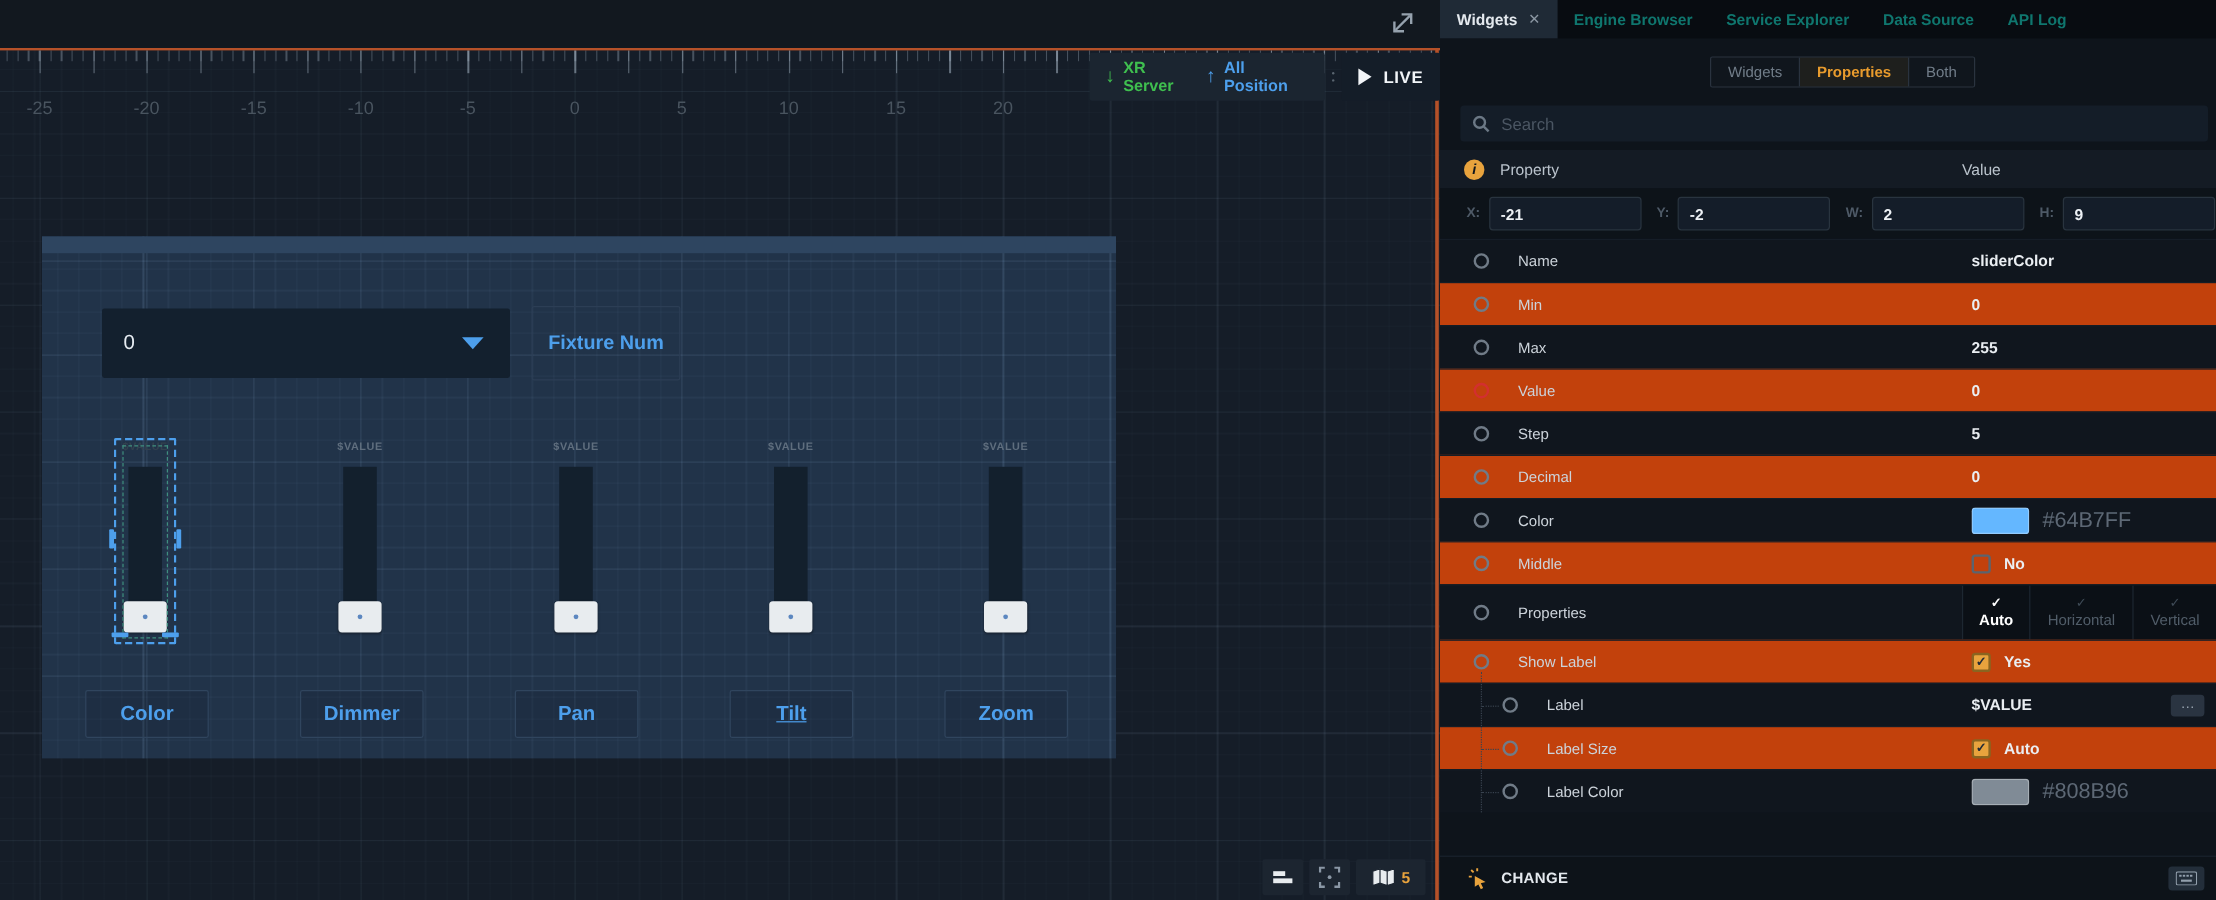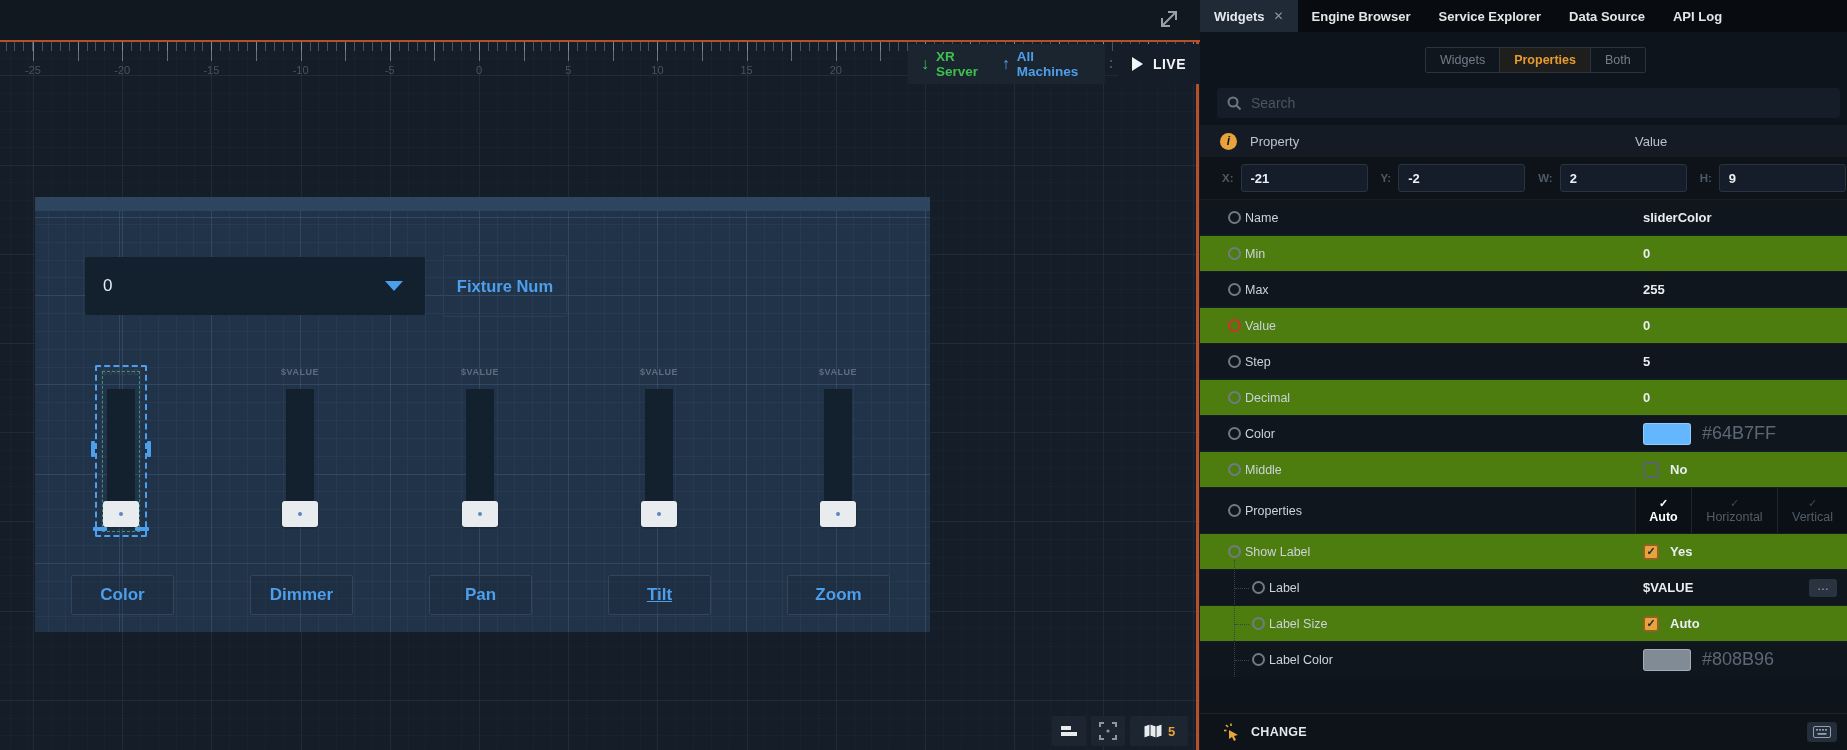--- a/index.html
+++ b/index.html
@@ -20,21 +20,21 @@
   .border-right { position:absolute; top:40px; left:1196px; width:3px; height:710px; background:#b55129; z-index:6;}
   .expand-ic { position:absolute; top:5px; left:1155px; width:28px; height:28px; z-index:7; }
 
   .ruler { position:absolute; top:42px; left:0; width:1196px; height:46px; }
   .ticks-major { position:absolute; top:0; left:0; right:0; height:19px;
     background-image:repeating-linear-gradient(90deg, rgba(165,180,195,0.55) 0 1px, transparent 1px 44.6px);
     background-position:33px 0; }
   .ticks-minor { position:absolute; top:0; left:0; right:0; height:9px;
     background-image:repeating-linear-gradient(90deg, rgba(165,180,195,0.35) 0 1px, transparent 1px 8.92px);
     background-position:33px 0; }
-  .rlabel { position:absolute; top:22px; transform:translateX(-50%); color:#49545f; font-size:11px; }
+  .rlabel { position:absolute; top:40px; transform:translateX(-50%); color:#49545f; font-size:15px; }
 
   .statusbar { position:absolute; top:44px; left:908px; height:40px; display:flex; align-items:center; z-index:7; }
   .srv-box { height:40px; display:flex; align-items:center; gap:7px; padding:0 13px; background:#1b2530; border-radius:2px; }
   .arrow-dn { color:#3FBF4F; font-weight:bold; font-size:16px; }
   .arrow-up { color:#4D9FEC; font-weight:bold; font-size:16px; }
   .srv-label { color:#3FBF4F; font-weight:bold; font-size:13.5px; }
   .mach-label { color:#4D9FEC; font-weight:bold; font-size:13.5px; }
   .dots-div { width:14px; height:40px; display:flex; flex-direction:column; align-items:center; justify-content:center; gap:4px; }
   .dots-div i { width:2px; height:2px; background:#5a6570; border-radius:50%; }
   .live-btn { height:40px; display:flex; align-items:center; gap:10px; padding:0 14px; background:#141d28; border-radius:2px; cursor:pointer; }
@@ -73,21 +73,21 @@
     color:#4D9FEC; font-weight:bold; font-size:17px; cursor:pointer; }
 
   .tools { position:absolute; top:716px; left:1052px; display:flex; gap:5px; z-index:7; }
   .tool-box { height:30px; background:#1c2530; border-radius:2px; display:flex; align-items:center; justify-content:center; cursor:pointer; }
   .tool-1 { width:34px; } .tool-2 { width:34px; } .tool-3 { width:58px; gap:5px; }
   .map-count { color:#E8A33D; font-weight:bold; font-size:13px; }
 
   
   #panel { position:absolute; left:1200px; top:0; width:647px; height:750px; background:#0e141b; }
   .tabbar { position:absolute; top:0; left:0; right:0; height:32px; background:#080c11; display:flex; }
-  .tab { height:32px; display:flex; align-items:center; padding:0 14px; font-size:13px; font-weight:bold; color:#e5e5e5; cursor:pointer; }
+  .tab { height:32px; display:flex; align-items:center; padding:0 14px; font-size:13px; font-weight:bold; color:#0f766e; cursor:pointer; }
   .tab.active { background:#1f2a36; color:#e4e9ee; }
   .tab-close { margin-left:9px; color:#8b97a3; font-size:12px; font-weight:normal; cursor:pointer; }
 
   .viewtabs { position:absolute; top:47px; left:225px; height:26px; display:flex; border:1px solid #2a333f; border-radius:2px; background:#10161d; }
   .vtab { padding:0 14px; line-height:24px; font-size:12.5px; color:#717d89; border-right:1px solid #2a333f; cursor:pointer; }
   .vtab:last-child { border-right:none; }
   .vtab.active { color:#E89B2D; font-weight:bold; background:rgba(232,155,45,0.07); }
 
   .searchbar { position:absolute; top:88px; left:17px; width:623px; height:30px; background:#141d28; border-radius:3px;
     display:flex; align-items:center; padding:0 10px; gap:9px; }
@@ -100,27 +100,27 @@
   .phead-prop { margin-left:13px; color:#bac3cc; font-size:13px; }
   .phead-val { position:absolute; left:435px; color:#bac3cc; font-size:13px; }
 
   .georow { position:absolute; top:157px; left:0; right:0; height:42px; background:#0d1319; display:flex; align-items:center; padding-left:22px; }
   .geo-field { display:flex; align-items:center; margin-right:13px; }
   .geo-label { color:#4e5a67; font-size:11.5px; font-weight:bold; margin-right:7px; }
   .geo-input { width:127px; height:28px; background:#141d29; border:1px solid #29343f; border-radius:3px;
     color:#edf1f5; font-weight:bold; font-size:13px; padding-left:9px; font-family:"Liberation Sans",sans-serif; }
 
   .rows { position:absolute; top:199px; left:0; right:0; }
-  .prow { position:relative; height:36px; display:flex; align-items:center; border-top:1px solid #151d27; background:#4d7c0f; cursor:default; }
+  .prow { position:relative; height:36px; display:flex; align-items:center; border-top:1px solid #151d27; background:#c2410c; cursor:default; }
   .prow.alt { background:#10161e; }
   .prow.h46 { height:46px; }
   .circ { width:13px; height:13px; border:2px solid #707b87; border-radius:50%; margin-left:28px; flex:none; cursor:pointer; }
   .circ.red { border-color:#D32F2F; }
   .prow.sub .circ { margin-left:52px; }
-  .plabel { margin-left:4px; color:#ccd3da; font-size:12.5px; white-space:nowrap; }
+  .plabel { margin-left:24px; color:#ccd3da; font-size:12.5px; white-space:nowrap; }
   .pvalue { position:absolute; left:443px; top:0; bottom:0; display:flex; align-items:center; gap:11px; }
   .pval-text { color:#eaeef2; font-weight:bold; font-size:13px; white-space:nowrap; }
   .hex-text { color:#5d6875; font-size:18px; }
   .swatch { width:48px; height:22px; border-radius:3px; border:1px solid rgba(255,255,255,0.3); cursor:pointer; }
   .cb { width:16px; height:16px; border-radius:3px; border:2px solid #5a646f; display:flex; align-items:center; justify-content:center;
     font-size:11px; font-weight:bold; color:transparent; cursor:pointer; flex:none; }
   .cb.on { background:#E8A33D; border-color:#8a6420; color:#1f2937; }
   .more-btn { position:absolute; right:10px; top:50%; transform:translateY(-50%); width:28px; height:18px; background:#2a3441; border-radius:3px;
     color:#9aa6b2; font-size:12px; text-align:center; line-height:15px; cursor:pointer; }
   .kbd-btn { position:absolute; right:10px; top:50%; transform:translateY(-50%); width:30px; height:20px; background:#232e3a; border-radius:3px;
@@ -176,21 +176,21 @@
           <span class="rlabel" style="left: 746.6px;">15</span>
           <span class="rlabel" style="left: 835.8px;">20</span>
         </div>
     </div>
 
     <div class="statusbar">
       <div class="srv-box">
         <span class="arrow-dn">↓</span>
         <span class="srv-label">XR Server</span>
         <span class="arrow-up">↑</span>
-        <span class="mach-label">All Machines</span>
+        <span class="mach-label">All Position</span>
       </div>
       <div class="dots-div">
           <i></i>
           <i></i>
         </div>
       <div class="live-btn">
         <span class="play-ic"></span>
         <span class="live-label">LIVE</span>
       </div>
     </div>

